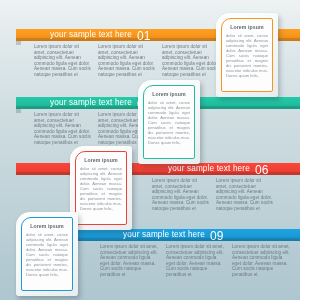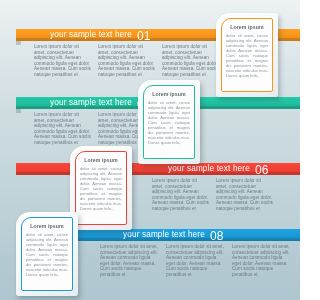--- a/index.html
+++ b/index.html
@@ -120,21 +120,21 @@
   <div class="cols" style="left:152px;top:178px;width:121px;gap:7px;">
     <div class="col" style="width:57px;">Lorem ipsum dolor sit amet, consectetuer adipiscing elit. Aenean commodo ligula eget dolor. Aenean massa. Cum sociis natoque penatibus et</div>
     <div class="col" style="width:57px;">Lorem ipsum dolor sit amet, consectetuer adipiscing elit. Aenean commodo ligula eget dolor. Aenean massa. Cum sociis natoque penatibus et</div>
   </div>
 
   <div class="ribbon" style="top:229px;">
     <div class="bar" id="bar4" style="background: linear-gradient(rgb(29, 163, 227) 0%, rgb(27, 154, 214) 55%, rgb(24, 139, 193) 100%);"></div>
     <div class="wedge" style="right:0;"></div>
     <div class="hdr" style="left:107px;">
       <span class="htext">your sample text here</span>
-      <span class="hnum">08</span>
+      <span class="hnum">09</span>
     </div>
   </div>
   <div class="cols" style="left:100px;top:244px;width:192px;gap:7px;">
     <div class="col" style="width:59px;">Lorem ipsum dolor sit amet, consectetuer adipiscing elit. Aenean commodo ligula eget dolor. Aenean massa. Cum sociis natoque penatibus et</div>
     <div class="col" style="width:59px;">Lorem ipsum dolor sit amet, consectetuer adipiscing elit. Aenean commodo ligula eget dolor. Aenean massa. Cum sociis natoque penatibus et</div>
     <div class="col" style="width:59px;">Lorem ipsum dolor sit amet, consectetuer adipiscing elit. Aenean commodo ligula eget dolor. Aenean massa. Cum sociis natoque penatibus et</div>
   </div>
 
   <div class="card r-tl" id="card1" style="left: 216px; top: 13px; width: 62px; height: 84px; --accent: #f7961e;">
     <div class="inner">

